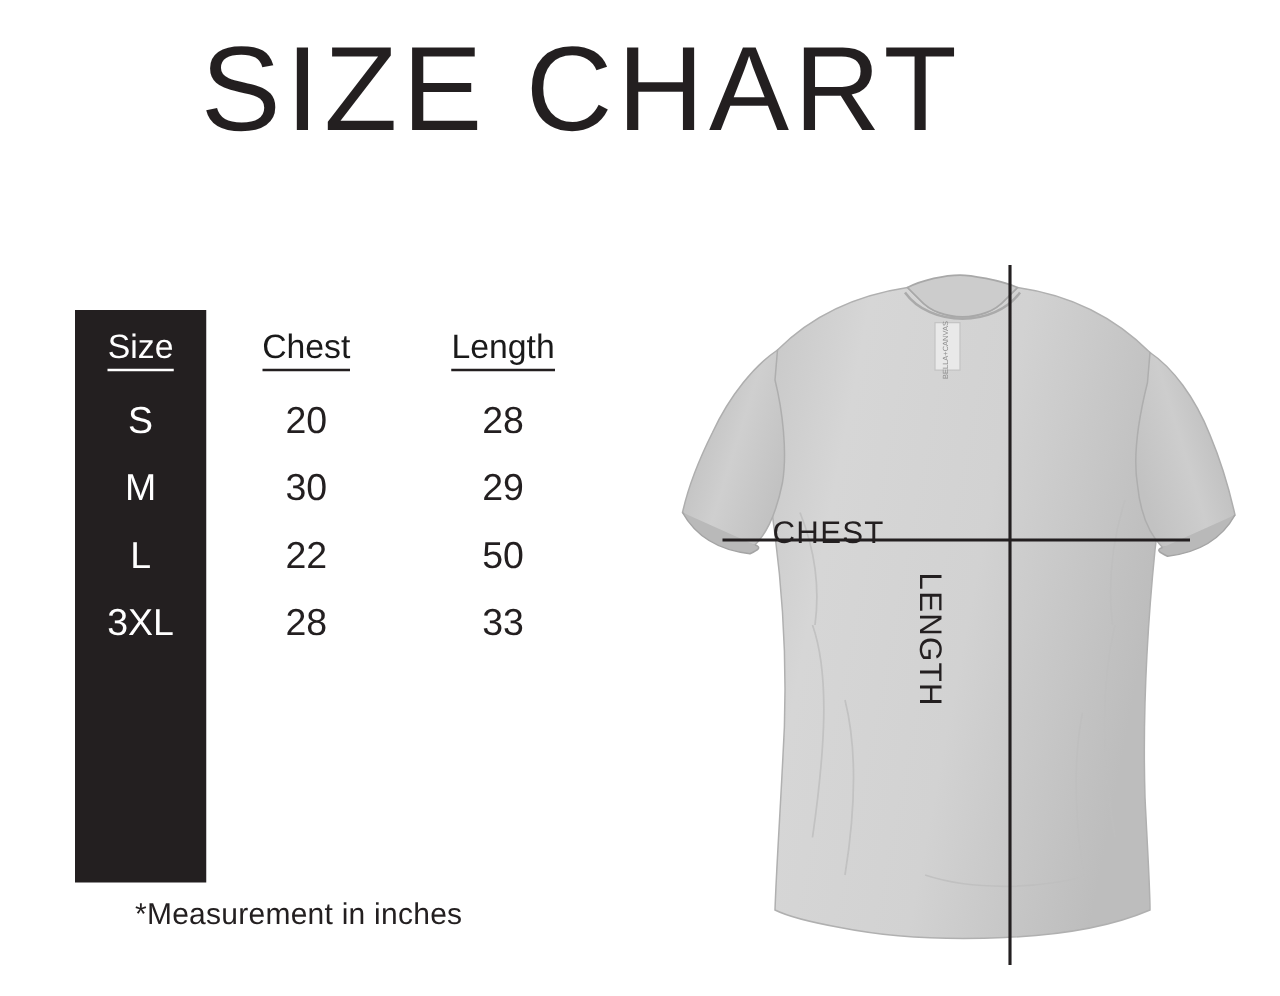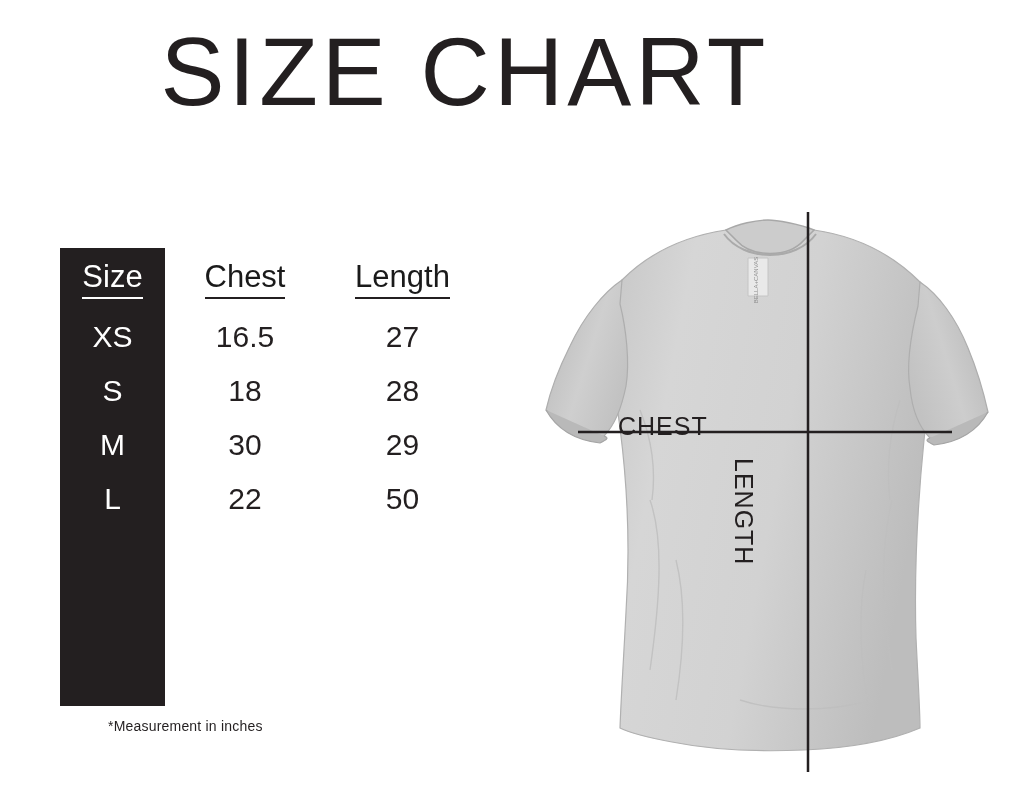--- a/index.html
+++ b/index.html
@@ -62,21 +62,21 @@
     font-weight: 400;
     font-size: 30px;
     text-align: center;
     vertical-align: middle;
   }
   table.size-table col.c-size { width: 105px; }
   table.size-table col.c-chest { width: 160px; }
   table.size-table col.c-length { width: 155px; }
 
   table.size-table thead th {
-    font-size: 31px;
+    font-size: 27px;
     height: 62px;
     margin-left: 40px;
   }
   .hdr-underline {
     display: inline-block;
     border-bottom: 2px solid #231f20;
     padding-bottom: 2px;
   }
   .hdr-size .hdr-underline {
     border-bottom: 2px solid #ffffff;
@@ -88,21 +88,21 @@
   }
   td.cell-num {
     color: #231f20;
     font-size: 30px;
   }
 
   .footnote {
     position: absolute;
     left: 48px;
     top: 470px;
-    font-size: 14px;
+    font-size: 24px;
     color: #231f20;
     letter-spacing: 0.2px;
   }
 
   
   .shirt-area {
     position: absolute;
     left: 500px;
     top: 200px;
     width: 500px;
@@ -151,38 +151,38 @@
     </colgroup>
     <thead>
       <tr>
         <th class="hdr-size"><span class="hdr-underline">Size</span></th>
         <th><span class="hdr-underline">Chest</span></th>
         <th><span class="hdr-underline">Length</span></th>
       </tr>
     </thead>
     <tbody>
       <tr>
-        <td class="cell-size">XS</td>
-        <td class="cell-num">16.5</td>
-        <td class="cell-num">27</td>
-      </tr>
-      <tr>
         <td class="cell-size">S</td>
-        <td class="cell-num">18</td>
+        <td class="cell-num">20</td>
         <td class="cell-num">28</td>
       </tr>
       <tr>
         <td class="cell-size">M</td>
         <td class="cell-num">30</td>
         <td class="cell-num">29</td>
       </tr>
       <tr>
         <td class="cell-size">L</td>
         <td class="cell-num">22</td>
         <td class="cell-num">50</td>
+      </tr>
+      <tr>
+        <td class="cell-size">3XL</td>
+        <td class="cell-num">28</td>
+        <td class="cell-num">33</td>
       </tr>
     </tbody>
   </table>
 
   <div class="footnote">*Measurement in inches</div>
 </div>
 
 <div class="shirt-area">
   <svg class="shirt-svg" width="500" height="580" viewBox="0 0 500 580">
     <defs>

